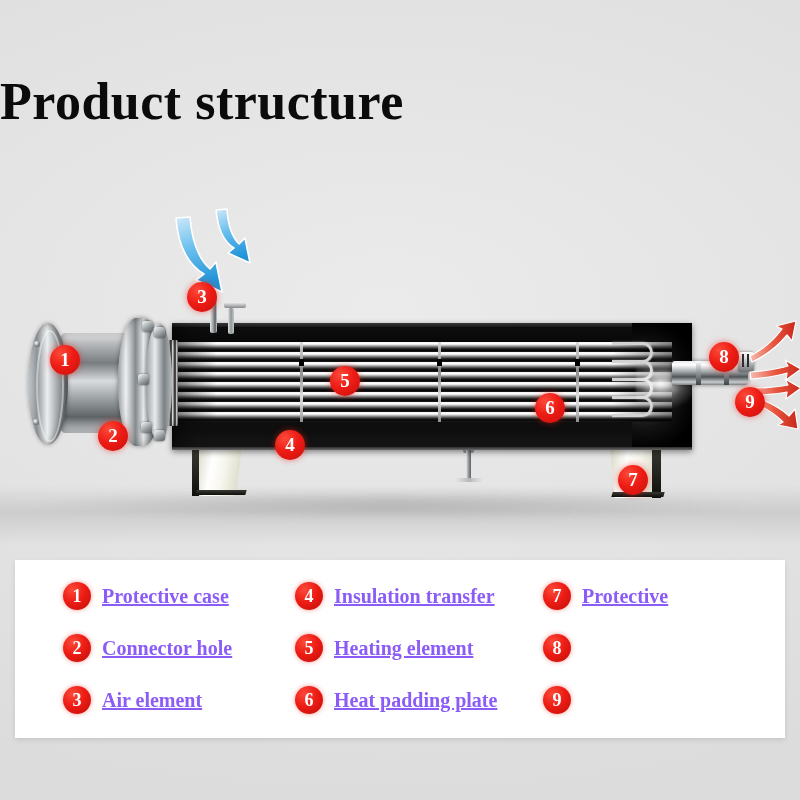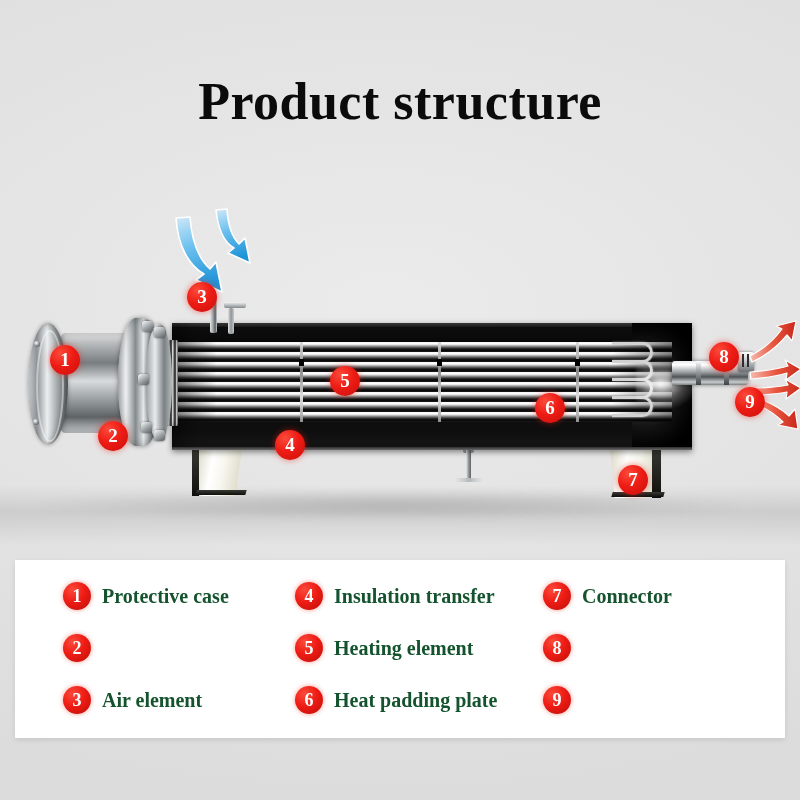--- a/index.html
+++ b/index.html
@@ -9,21 +9,21 @@
     font-family:"Liberation Serif", serif;
     position:relative;
   }
   #stage{position:absolute;left:0;top:0;width:800px;height:800px;
     background:
       radial-gradient(ellipse 900px 500px at 48% 38%, #ebebeb 0%, #e3e3e3 55%, #dcdcdc 100%);
     overflow:hidden;}
 
   
   .title{
-    position:absolute;left:0;top:72px;width:800px;text-align:center;
+    position:absolute;left:0;top:72px;width:800px;text-align:left;
     font-family:"Liberation Serif", serif;
     font-weight:700;font-size:52px;color:#0b0b0b;letter-spacing:0.5px;
   }
 
   
   #product{position:absolute;left:0;top:190px;width:800px;height:350px;}
 
   
   .floor-shadow{
     position:absolute;left:40px;top:300px;width:700px;height:30px;
@@ -231,21 +231,21 @@
   .leg-item{display:flex;align-items:center;gap:11px;}
   .leg-badge{
     width:28px;height:28px;border-radius:50%;flex:0 0 28px;
     background:radial-gradient(circle at 34% 28%, #fb4a3a 0%, #ee1c15 45%, #bf0d08 100%);
     color:#fff;font-family:"Liberation Serif", serif;font-weight:700;
     font-size:18px;line-height:28px;text-align:center;
     box-shadow:0 0 5px rgba(240,40,25,.45);
   }
   .leg-label{
     font-family:"Liberation Serif", serif;font-weight:700;
-    font-size:20px;color:#14532d;white-space:nowrap;
+    font-size:20px;color:#8b5cf6;white-space:nowrap;text-decoration:underline;
   }
 </style>
 </head>
 <body>
 
 <div id="stage">
 
   <div class="title">Product structure</div>
 
   <div id="product">
@@ -360,25 +360,26 @@
       <div class="leg-item">
         <div class="leg-badge">1</div>
         <div class="leg-label">Protective case</div>
       </div>
       <div class="leg-item">
         <div class="leg-badge">4</div>
         <div class="leg-label">Insulation transfer</div>
       </div>
       <div class="leg-item">
         <div class="leg-badge">7</div>
-        <div class="leg-label">Connector</div>
+        <div class="leg-label">Protective</div>
       </div>
 
       <div class="leg-item">
         <div class="leg-badge">2</div>
+        <div class="leg-label">Connector hole</div>
       </div>
       <div class="leg-item">
         <div class="leg-badge">5</div>
         <div class="leg-label">Heating element</div>
       </div>
       <div class="leg-item">
         <div class="leg-badge">8</div>
       </div>
 
       <div class="leg-item">

